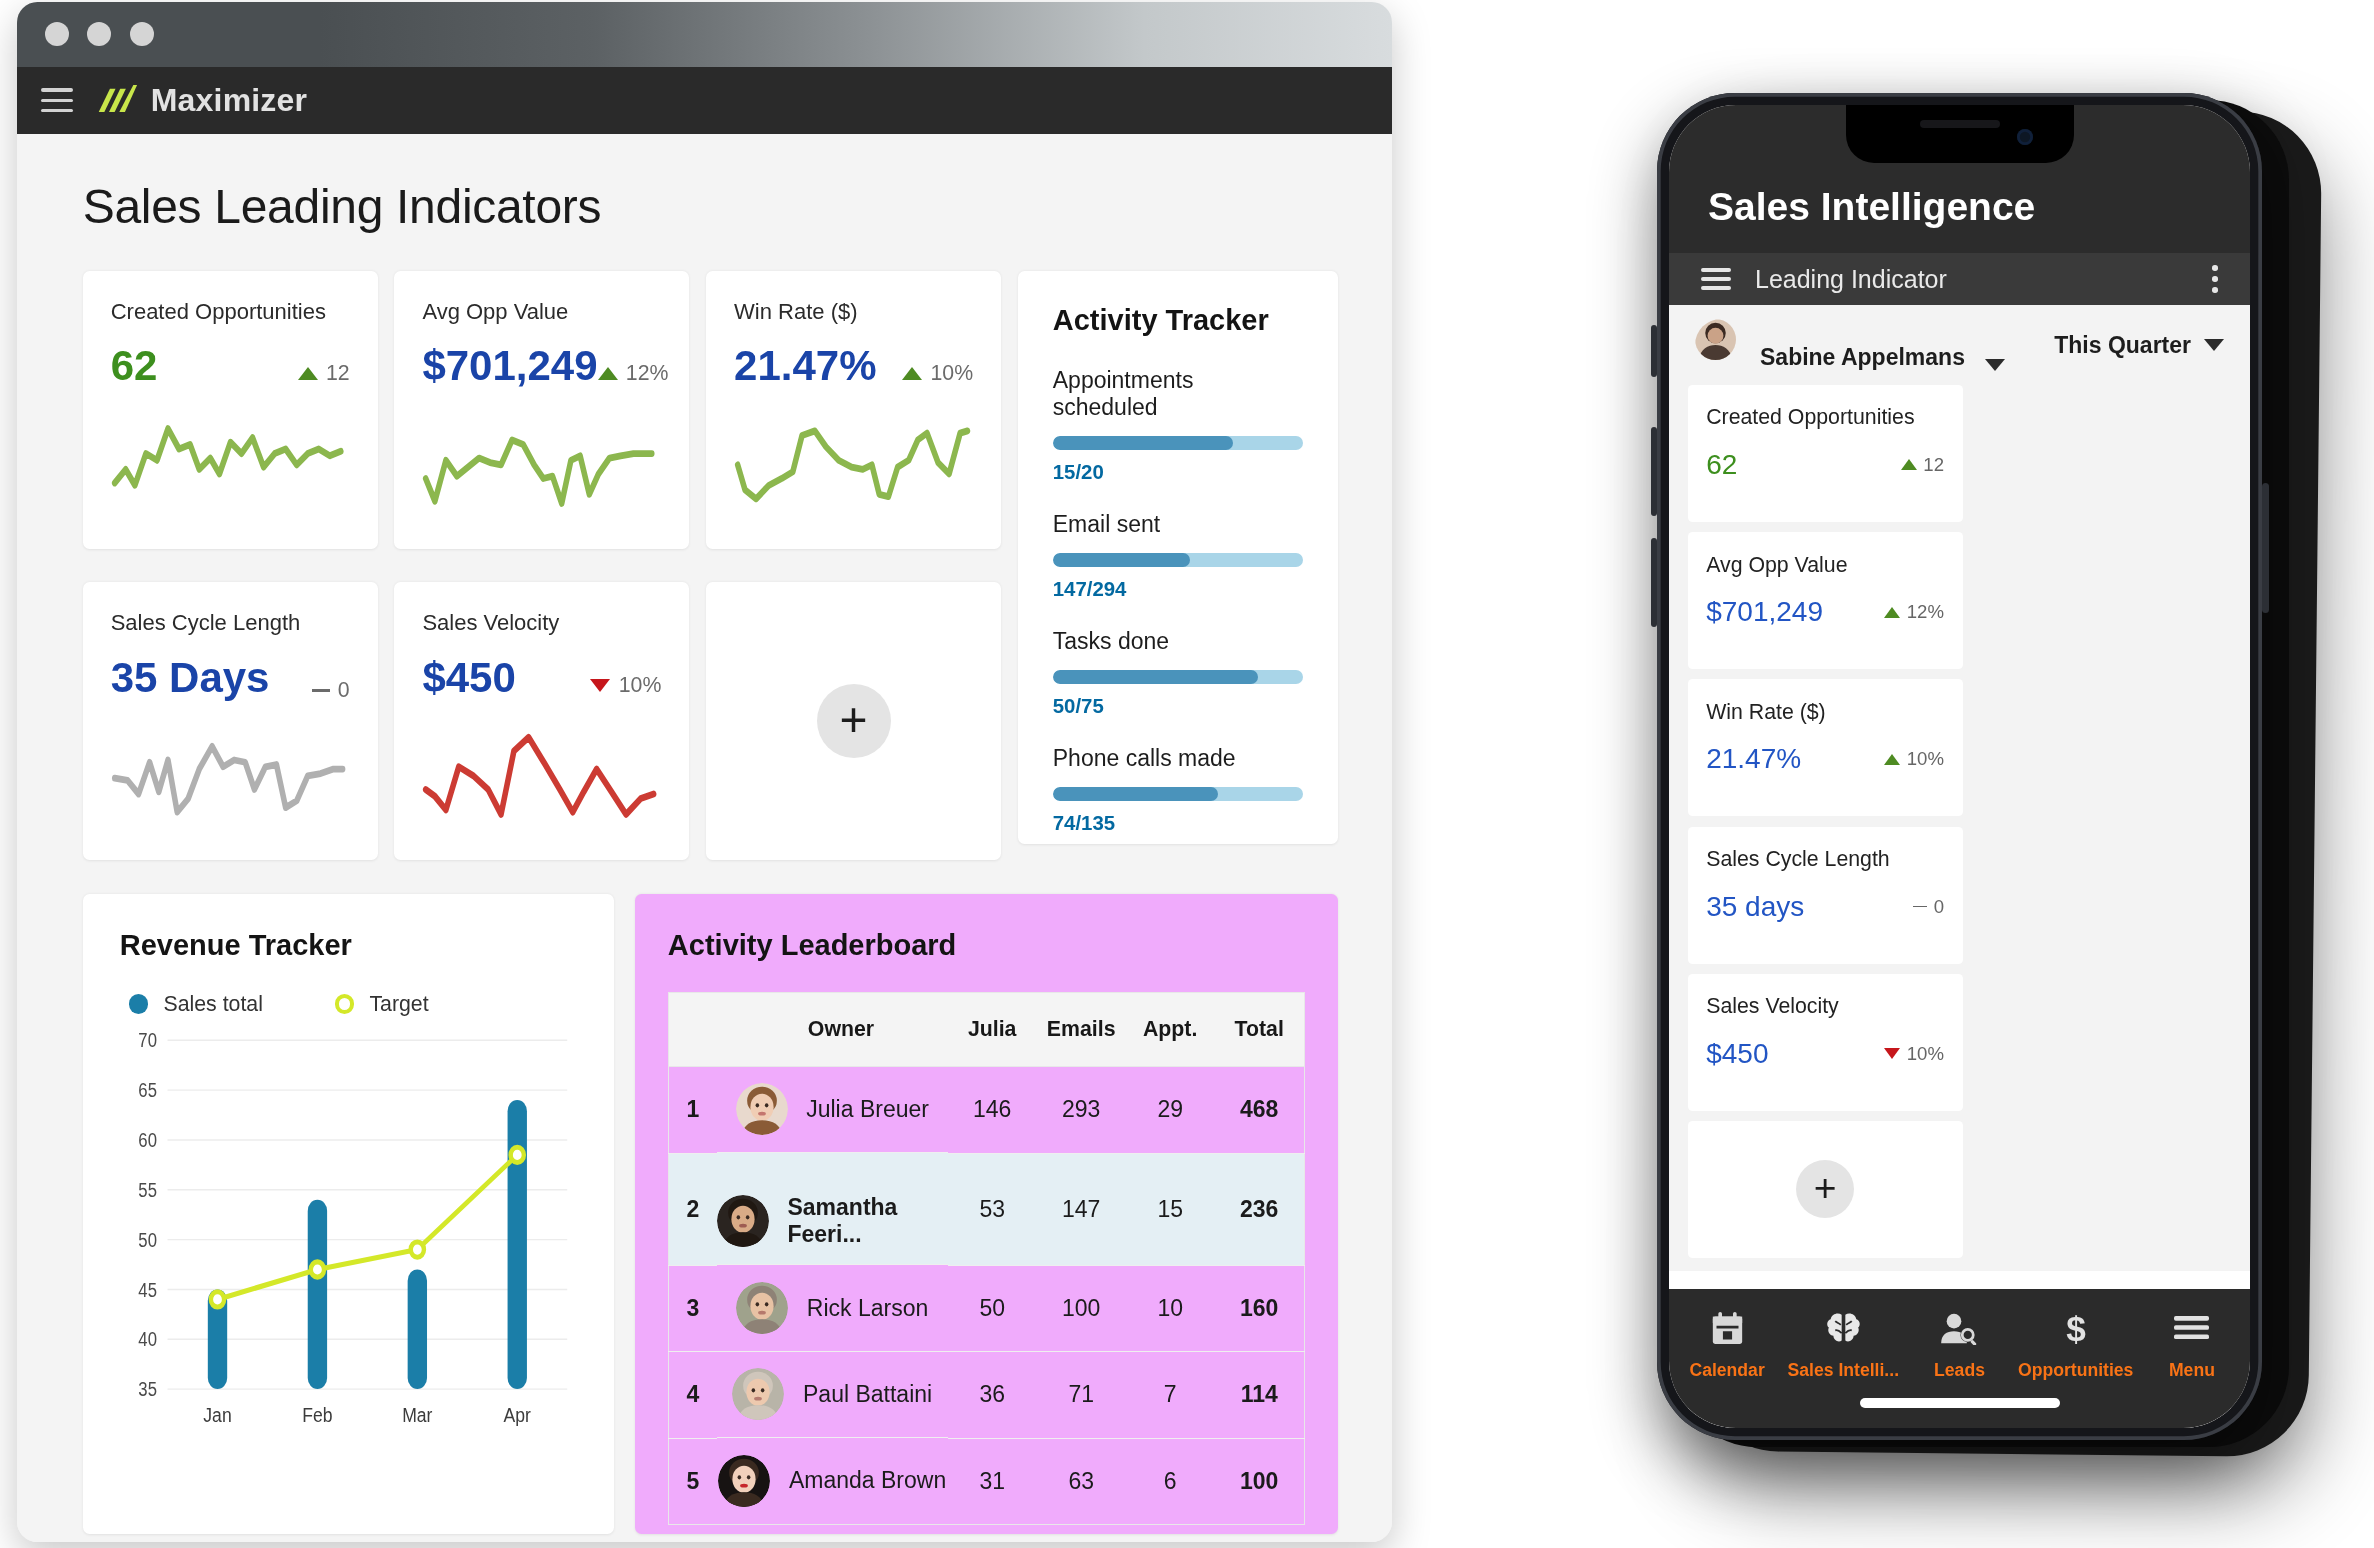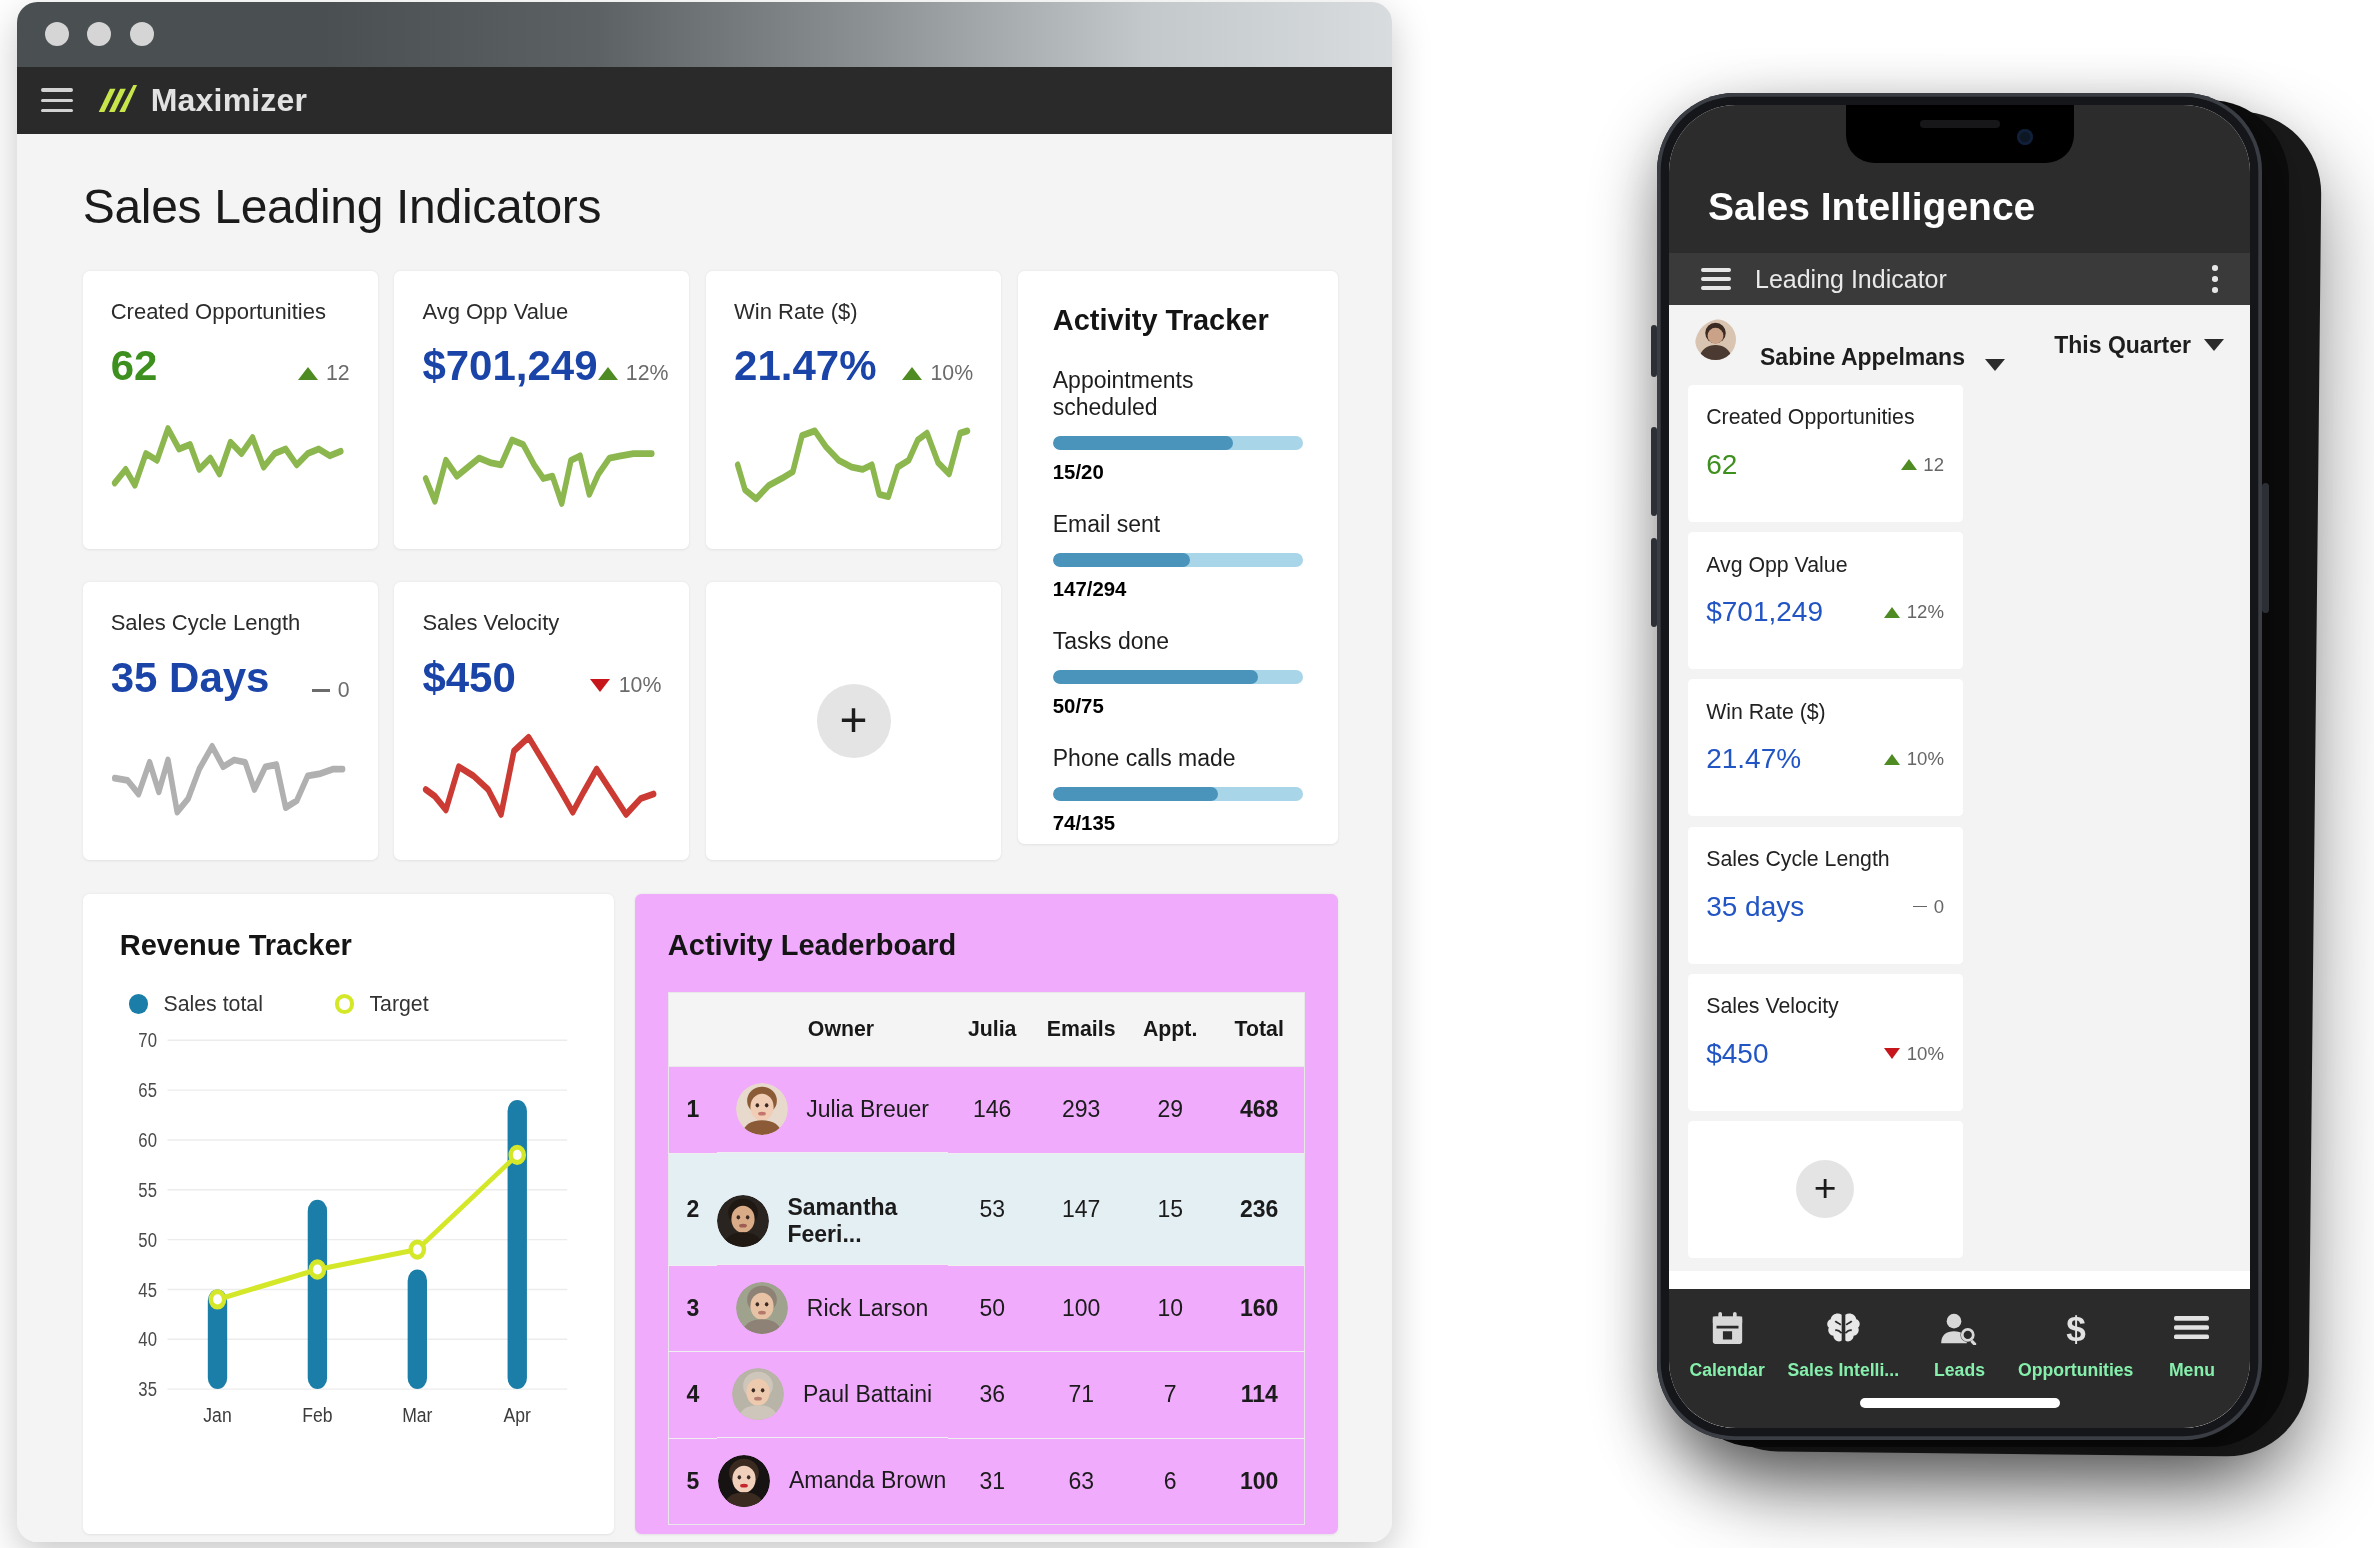--- a/index.html
+++ b/index.html
@@ -58,21 +58,21 @@
   
   #activity-tracker{
     background:#fff;border-radius:6.5px;width:382px;height:573px;box-sizing:border-box;
     padding:33px 35px;box-shadow:0 0.9px 2.8px rgba(0,0,0,.08);
   }
   .panel-title{font-size:29px;font-weight:700;color:#141414;margin:0 0 30px 0;}
   .act-item{margin-bottom:27px;}
   .act-name{font-size:23px;color:#1d1d1d;margin-bottom:15px;}
   .act-bar{height:14px;border-radius:7.4px;background:#a9d5e8;overflow:hidden;}
   .act-bar i{display:block;height:100%;background:#4a93bb;border-radius:7.4px;}
-  .act-frac{font-size:20.4px;color:#000000;font-weight:700;margin-top:11px;}
+  .act-frac{font-size:20.4px;color:#0369a1;font-weight:700;margin-top:11px;}
 
   
   .bottom-row{display:flex;gap:20.4px;margin-top:16.7px;}
   #revenue-tracker{
     background:#fff;border-radius:6.5px;width:547px;height:640px;box-sizing:border-box;
     padding:35px 37px;box-shadow:0 0.9px 2.8px rgba(0,0,0,.08);
   }
   .legend{display:flex;gap:72px;margin:24px 0 9.3px 9.3px;align-items:center;}
   .legend-item{display:flex;align-items:center;gap:15px;font-size:21.3px;color:#333;}
   .lg-dot{width:19.5px;height:19.5px;border-radius:50%;background:#1b7ea8;}
@@ -168,21 +168,21 @@
   .ph-act-goal{font-size:23px;color:#4f9ec4;}
   .ph-act-bar{height:12px;border-radius:6.5px;background:#a9d5e8;overflow:hidden;}
   .ph-act-bar i{display:block;height:100%;background:#4a93bb;border-radius:6.5px;}
 
   #ph-nav{
     position:absolute;bottom:0;left:0;right:0;height:139px;background:#2b2b2b;
     display:flex;align-items:flex-start;padding-top:18.6px;box-sizing:border-box;
   }
   .nav-item{flex:1;display:flex;flex-direction:column;align-items:center;gap:11px;}
   .nav-icon{height:41px;display:flex;align-items:center;justify-content:center;}
-  .nav-label{font-size:17.6px;color:#86efac;font-weight:700;}
+  .nav-label{font-size:17.6px;color:#f97316;font-weight:700;}
   #home-indicator{position:absolute;bottom:20.4px;left:50%;transform:translateX(-50%);width:200px;height:9.3px;border-radius:5.6px;background:#fff;}
 </style>
 </head>
 <body>
 
 <div id="desktop-window">
 
   <div id="window-titlebar">
     <span class="win-dot"></span>
     <span class="win-dot"></span>

